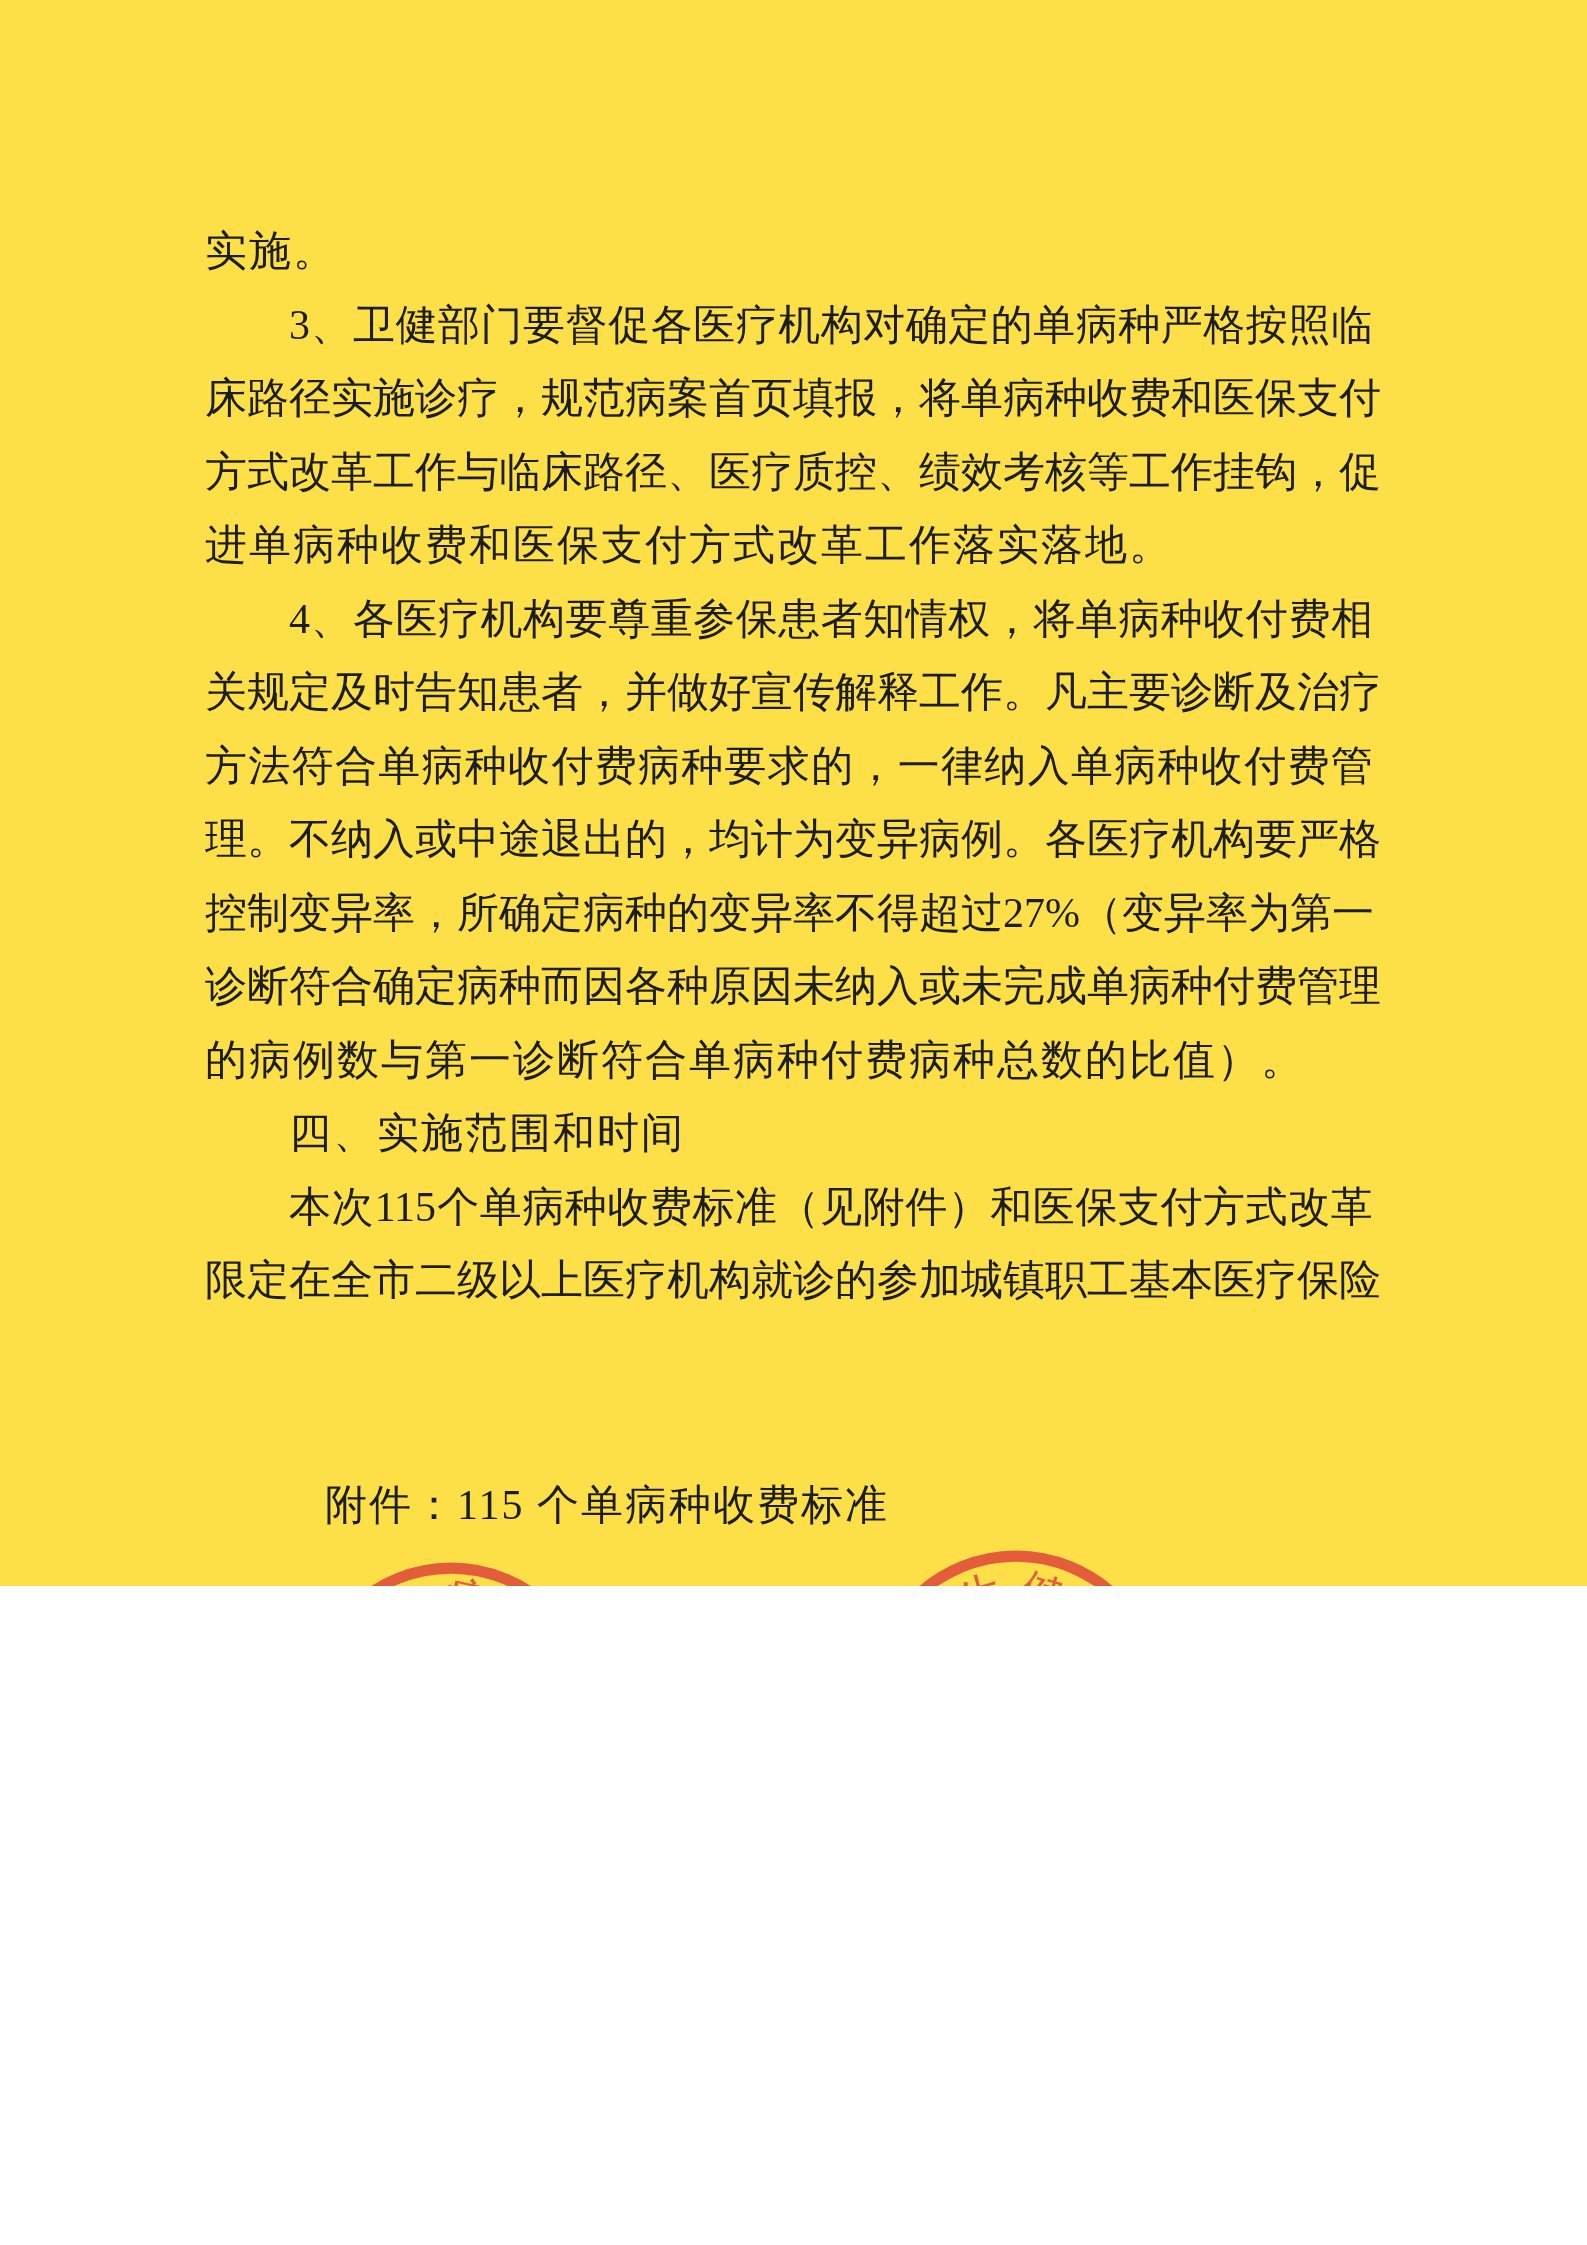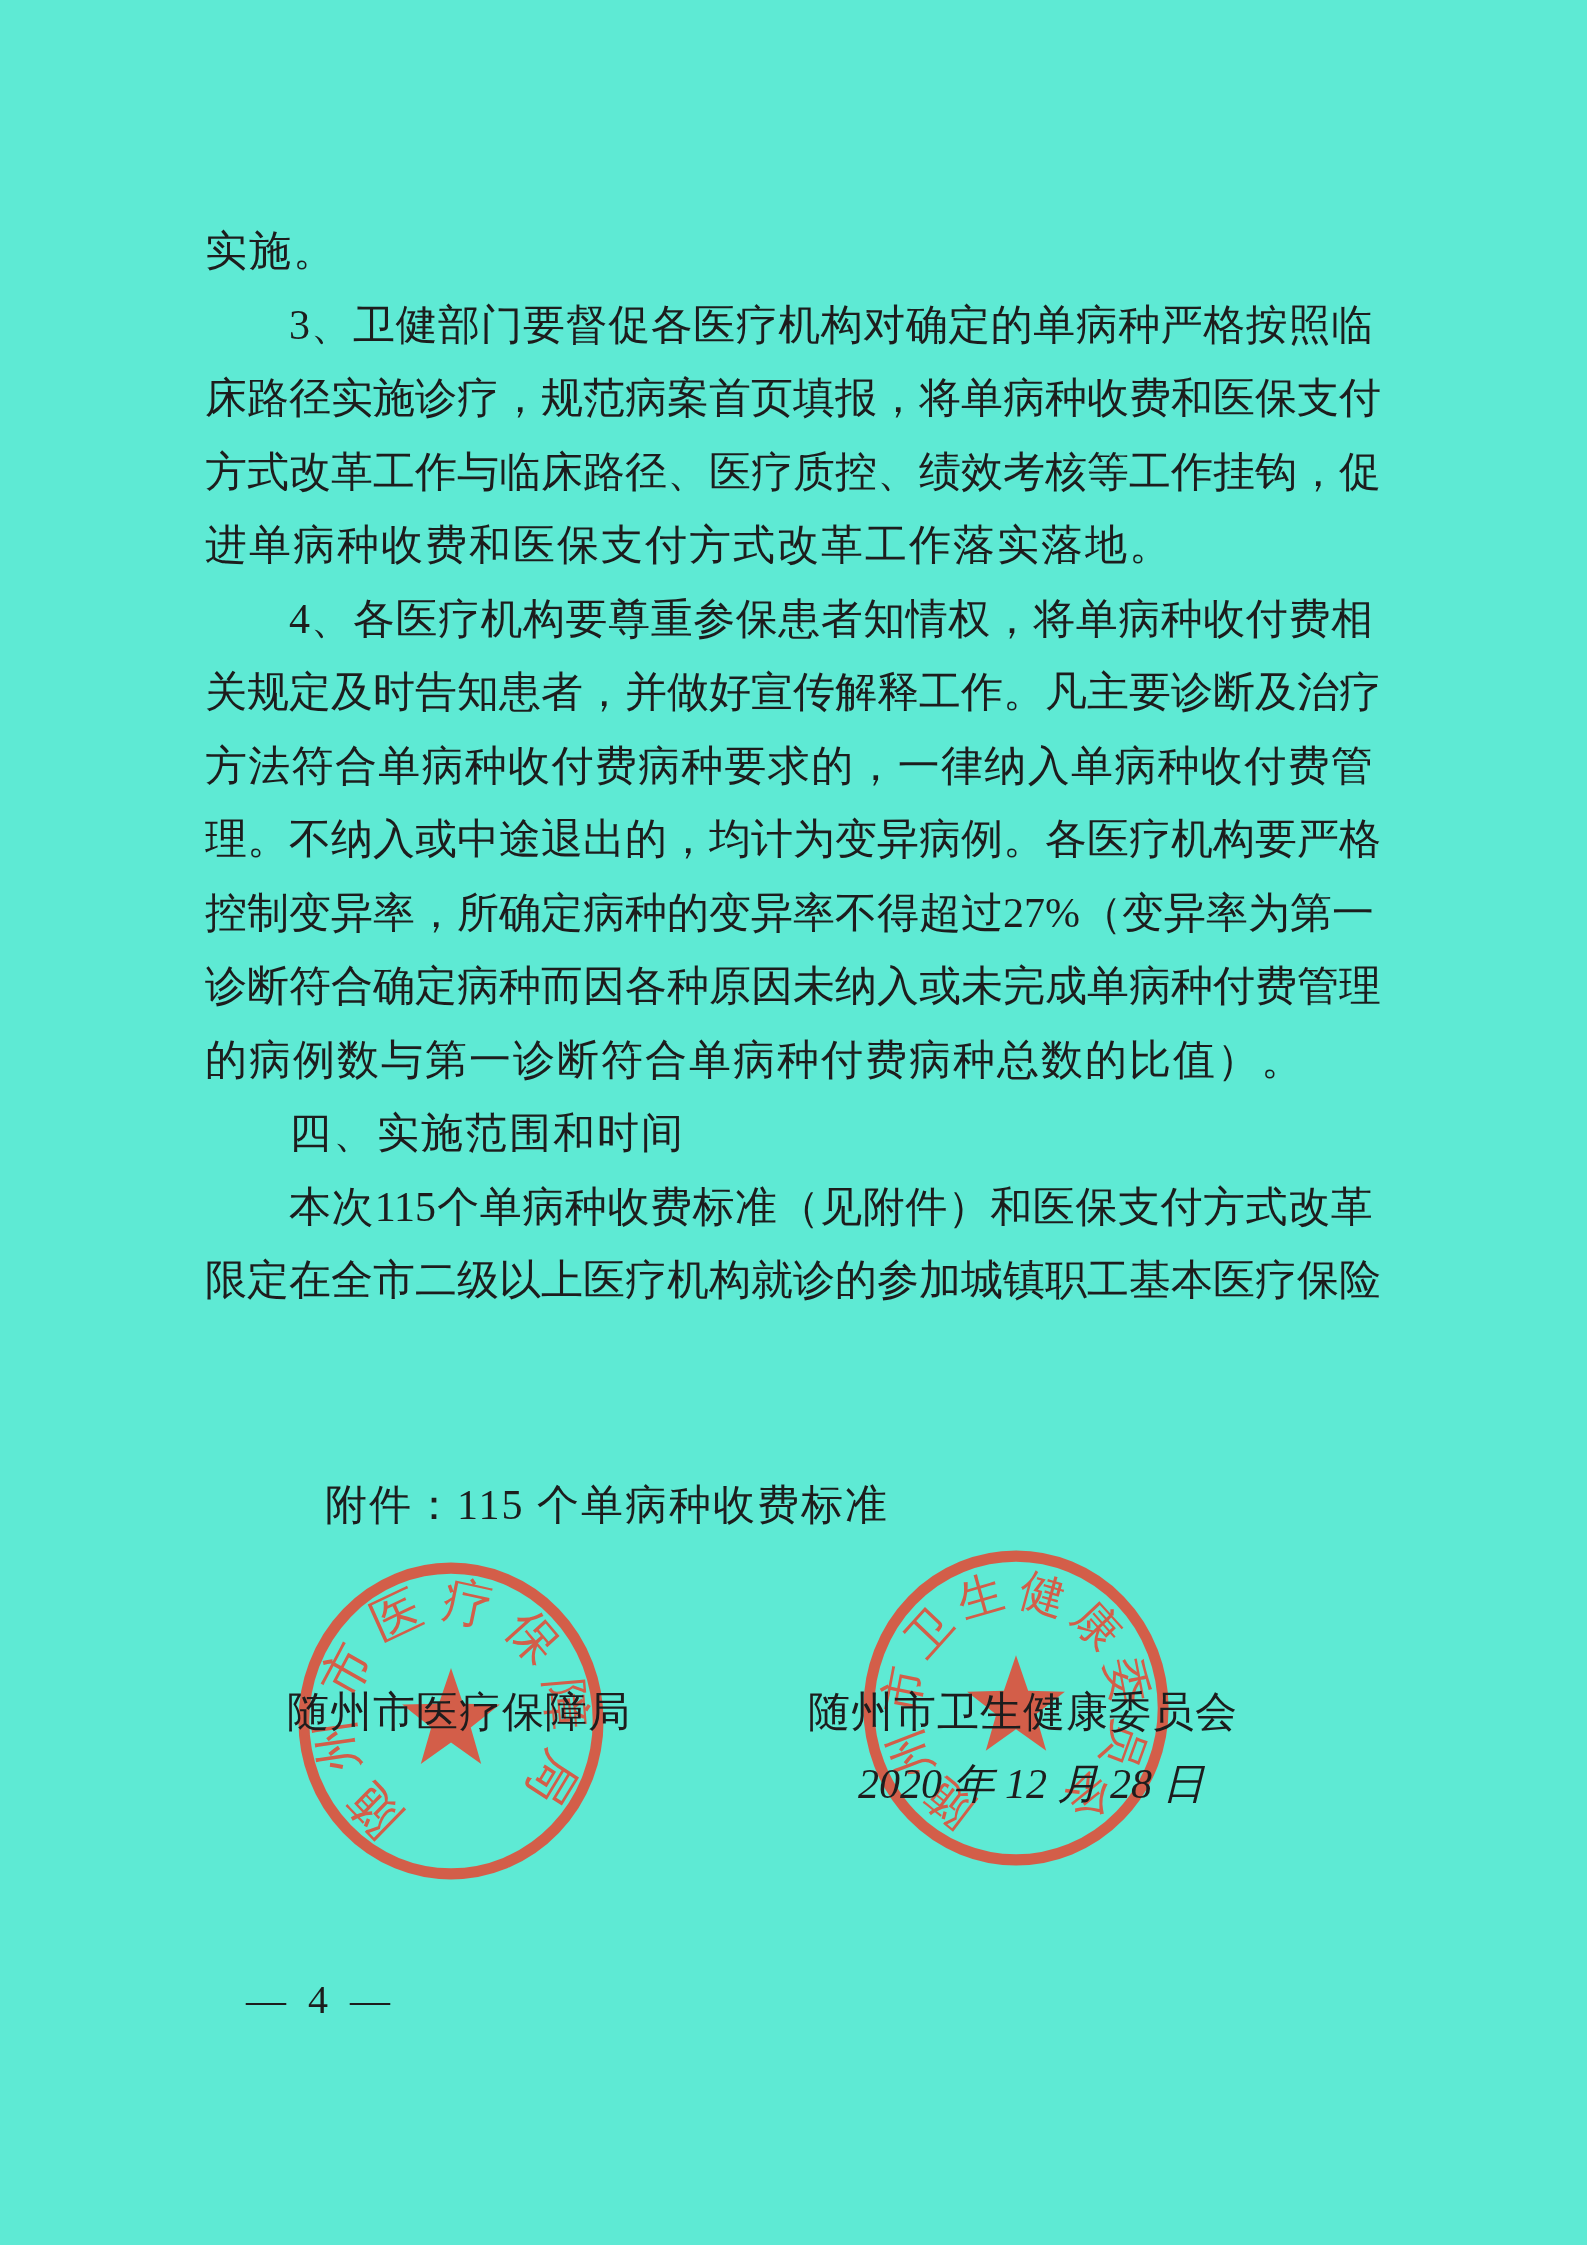--- a/index.html
+++ b/index.html
@@ -1,19 +1,19 @@
 <!DOCTYPE html>
 <html><head>
 <meta charset="utf-8">
 <style>
   html,body { margin:0; padding:0; background:#ffffff; }
   .page {
     position:relative;
-    width:1587px; height:2245px;
-    background:#5eead4;
+    width:1587px; height:1586px;
+    background:#fde047;
     font-family:"Liberation Serif","DejaVu Serif",serif;
     color:#1d1d1d;
     overflow:hidden;
   }
   .body-text {
     position:absolute;
     left:205px; top:215px; width:1168px;
     font-size:42px; line-height:73.5px;
     z-index:3;
   }

